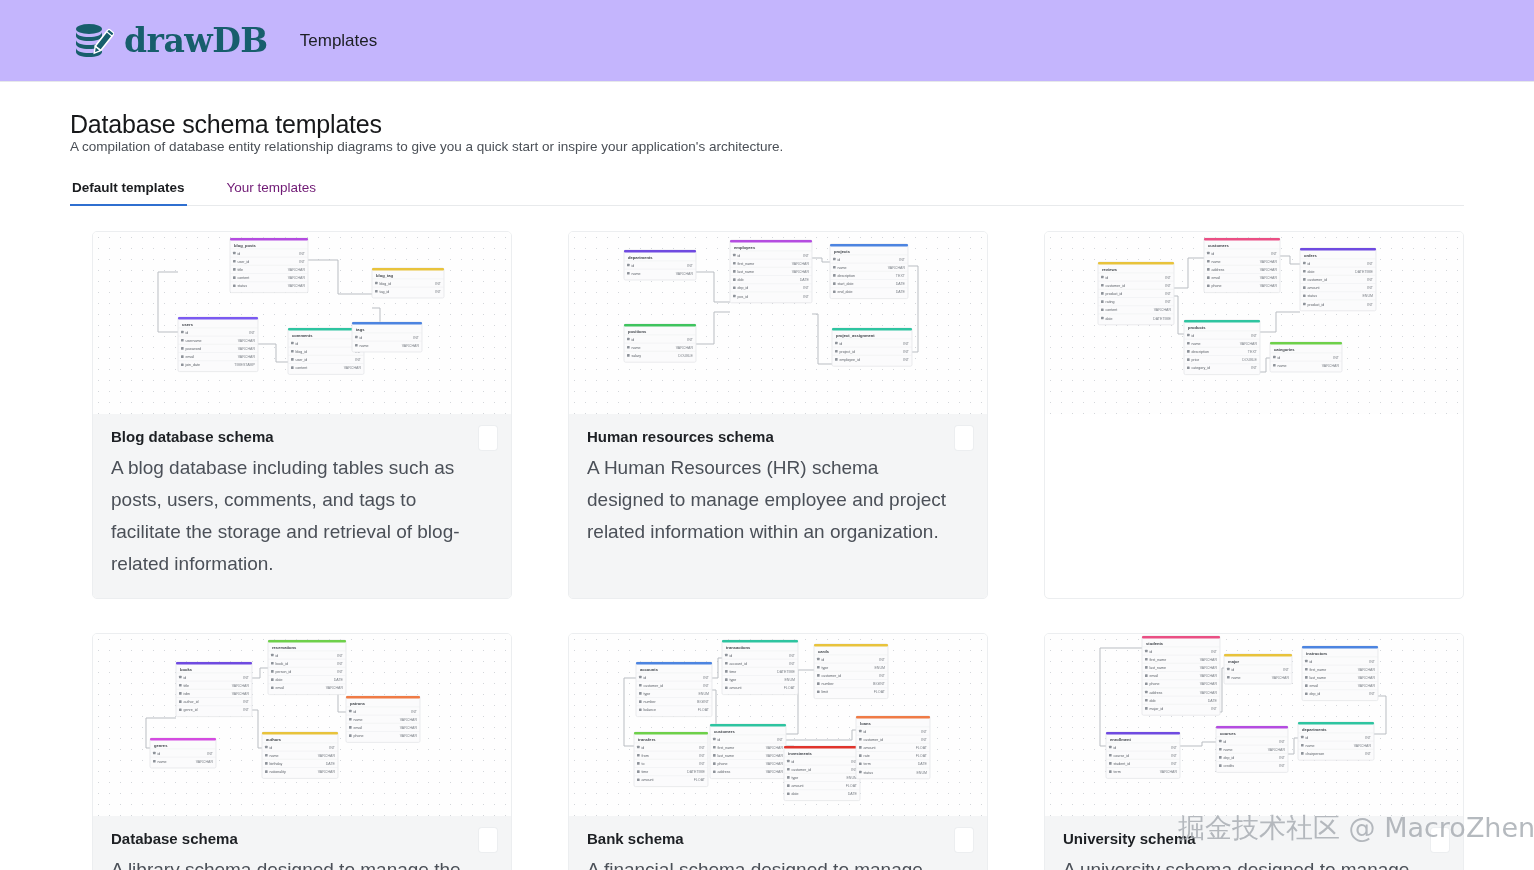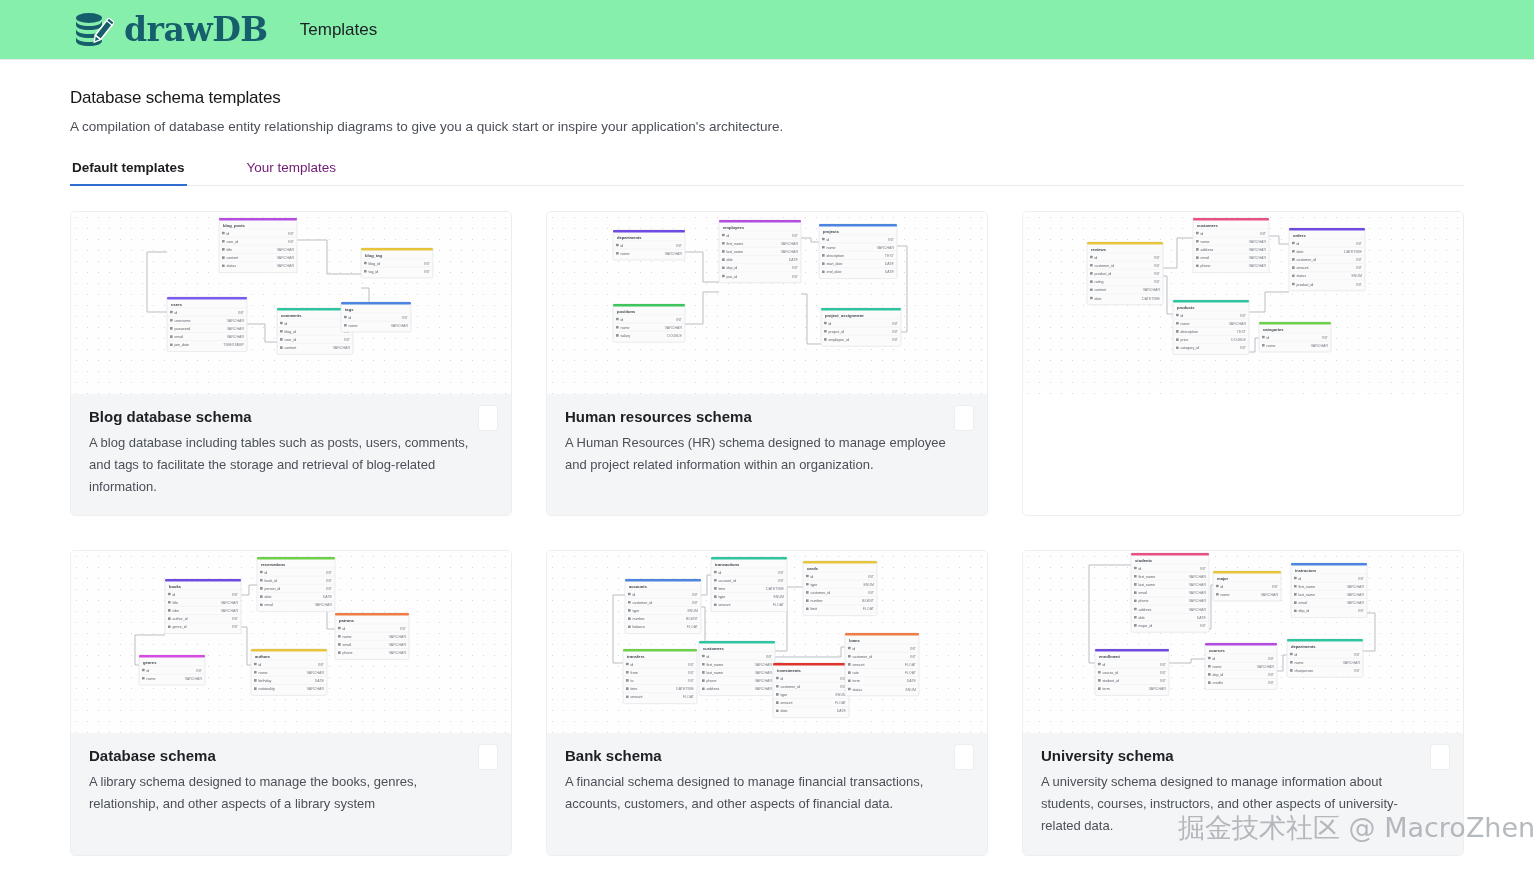--- a/index.html
+++ b/index.html
@@ -5,62 +5,61 @@
   * { box-sizing: border-box; margin: 0; padding: 0; }
   html, body {
     width: 1534px; height: 870px;
     background: #ffffff;
     font-family: "Liberation Sans", sans-serif;
     overflow: hidden;
   }
 
   
   .header {
-    height: 60px;
+    height: 82px;
     border-bottom: 1px solid #e6e8ea;
     display: flex;
     align-items: center;
     padding-left: 70px;
-    background: #86efac;
+    background: #c4b5fd;
   }
   .logo-wrap { display: flex; align-items: center; gap: 10px; }
   .logo-icon { width: 44px; height: 44px; display: block; }
   .logo-text {
     font-family: "DejaVu Serif", "Liberation Serif", serif;
     font-weight: 700;
     font-size: 33px;
     color: #175e6c;
     letter-spacing: -0.5px;
   }
   .nav-item {
     margin-left: 32px;
     font-size: 17px;
     color: #1c1f23;
   }
 
   
   .page { padding: 28px 70px 0 70px; }
   .page-title {
-    font-size: 17px;
+    font-size: 25px;
     font-weight: 400;
     color: #17181a;
     letter-spacing: -0.2px;
   }
   .page-subtitle {
-    margin-top: 11px;
     font-size: 13.5px;
     color: #4a4f56;
   }
 
   
   .tabs {
     margin-top: 22px;
     display: flex;
     align-items: flex-end;
-    gap: 58px;
+    gap: 38px;
     border-bottom: 1px solid #e8eaec;
     position: relative;
   }
   .tab {
     font-size: 13.5px;
     padding: 4px 2px 10px 2px;
     color: #701a75;
     cursor: pointer;
     position: relative;
   }
@@ -81,20 +80,21 @@
     gap: 34px 34px;
   }
   .card {
     border: 1px solid #eceef0;
     border-radius: 5px;
     overflow: hidden;
     background: #fff;
     cursor: pointer;
     display: flex;
     flex-direction: column;
+    margin-left: 22px;
   }
   .card-preview {
     height: 182px;
     background-color: #fefefe;
     background-image: radial-gradient(#d3d6da 0.9px, transparent 0.9px);
     background-size: 11px 11px;
     position: relative;
     overflow: hidden;
   }
   .card-body {
@@ -103,21 +103,21 @@
     position: relative;
     flex: 1;
   }
   .card-title {
     font-size: 15px;
     font-weight: 700;
     color: #1d2024;
     margin-bottom: 7px;
   }
   .card-desc {
-    font-size: 13px;
+    font-size: 19px;
     line-height: 1.68;
     color: #4b5058;
     padding-right: 18px;
   }
   .card-action {
     position: absolute;
     top: 12px;
     right: 14px;
     width: 18px;
     height: 24px;

